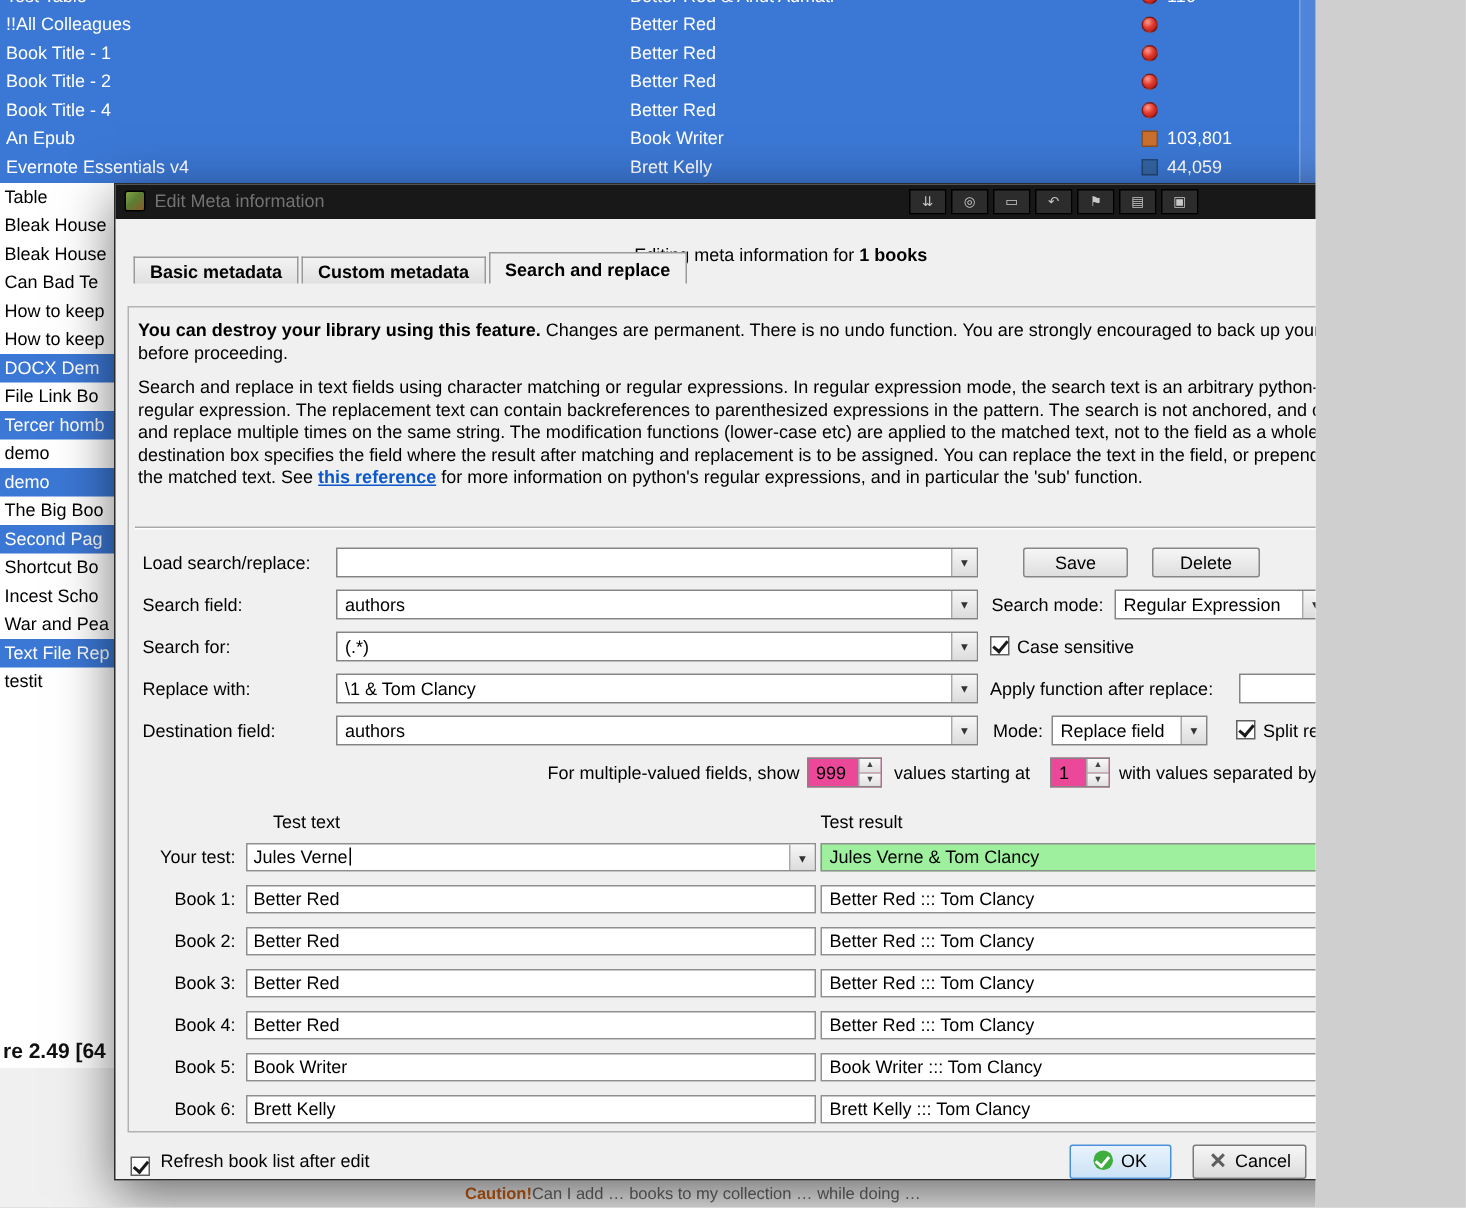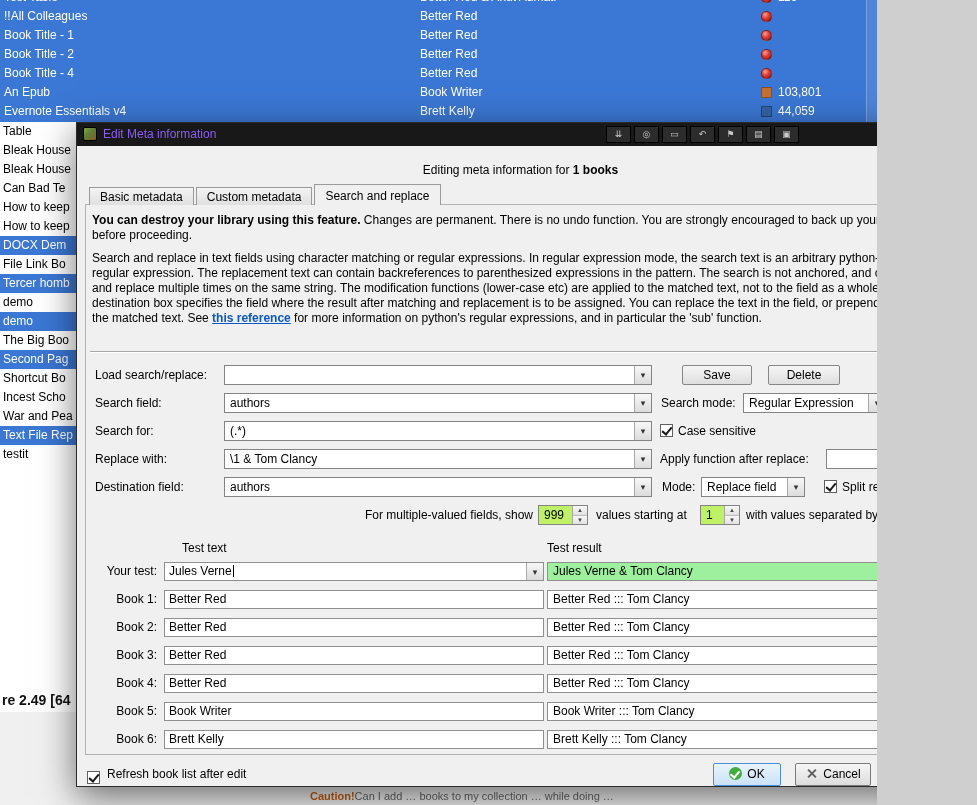--- a/index.html
+++ b/index.html
@@ -38,30 +38,30 @@
 
   
   .dialog { position:absolute; left:76px; top:122px; width:889px; height:665px;
     background: var(--dialog-bg,#f0f0f0); border:1px solid #2b2b2b;
     box-shadow: 0 10px 34px rgba(0,0,0,.55); }
 
   .titlebar { position:absolute; left:0; top:0; width:100%; height:23px;
     background: var(--titlebar-bg,#181818); color:#fff; }
   .tb-icon { position:absolute; left:6px; top:4px; width:14px; height:14px; border-radius:2px;
     background: linear-gradient(135deg,#86a344 0%, #5b7f33 45%, #8a5a2b 100%); border:1px solid #000; }
-  .tb-title { position:absolute; left:26px; top:4px; font-size:12px; color:#8b5cf6;text-align:center; }
+  .tb-title { position:absolute; left:26px; top:4px; font-size:12px; color:#737373;text-align:center; }
   .tw-cluster { position:absolute; left:529px; top:3px; display:flex; }
   .tw { width:25px; height:17px; margin-right:3px; background:#2c2c2c; border:1px solid #000;
     color:#c9c9c9; font-size:9px; line-height:15px; text-align:center; cursor:default; }
   .tb-help { position:absolute; right:56px; top:4px; color:#cfcfcf; font-size:12px; width:16px; text-align:center; }
   .tb-close { position:absolute; right:14px; top:3px; color:#eee; font-size:13px; width:18px; text-align:center; }
 
   .subtitle { position:absolute; left:0; top:40px; width:100%; text-align:center; font-size:12px; }
 
-  .tabs { position:absolute; left:12px; top:61px; height:21px; z-index:3; display:flex; align-items:flex-end; }
+  .tabs { position:absolute; left:12px; top:45px; height:21px; z-index:3; display:flex; align-items:flex-end;font-weight:bold; }
   .tab { height:18px; padding:2px 10px 0 10px; margin-right:2px; font-size:12px;
     background: linear-gradient(#f3f3f3,#e0e0e0); border:1px solid #9a9a9a; border-bottom:none; }
   .tab.active { height:21px; padding-top:4px; background: var(--dialog-bg,#f0f0f0); }
 
   .panel { position:absolute; left:8px; top:81px; width:873px; height:551px;
     border:1px solid #b2b2b2; background: var(--dialog-bg,#f0f0f0); }
 
   .warn { position:absolute; left:6px; top:8px; width:856px; line-height:15px; font-size:12px; }
   .desc { position:absolute; left:6px; top:46px; width:858px; line-height:15px; font-size:12px; }
   .link { color: var(--link-blue,#0a58ca); text-decoration: underline; cursor:pointer;font-weight:bold; }
@@ -73,21 +73,21 @@
 
   .combo { position:absolute; height:20px; background:#fff; border:1px solid #848484; }
   .cval { position:absolute; left:5px; top:2px; right:19px; white-space:nowrap; overflow:hidden; font-size:12px; }
   .carrow { position:absolute; right:0; top:0; bottom:0; width:17px; text-align:center;
     background: linear-gradient(#f7f7f7,#dcdcdc); border-left:1px solid #a8a8a8;
     font-size:9px; color:#333; line-height:18px; cursor:default; }
 
   .btn { position:absolute; height:20px; text-align:center; line-height:18px; font-size:12px;
     background: linear-gradient(#f6f6f6,#dedede); border:1px solid #868686; border-radius:2px; cursor:default; }
 
-  .spin { position:absolute; height:20px; background:#bef264; border:1px solid #848484; }
+  .spin { position:absolute; height:20px; background:#ec4899; border:1px solid #848484; }
   .sval { position:absolute; left:5px; top:2px; font-size:12px; }
   .sarrows { position:absolute; right:0; top:0; width:15px; height:100%; border-left:1px solid #a8a8a8; }
   .sa { display:block; height:9px; line-height:9px; font-size:6px; text-align:center; color:#444;
     background: linear-gradient(#f8f8f8,#e0e0e0); }
   .sa + .sa { border-top:1px solid #bbb; }
 
   .cb { position:absolute; width:13px; height:13px; background:#fff; border:1px solid #5f5f5f; }
   .cb.checked::after { content:""; position:absolute; left:3px; top:0px; width:4px; height:8px;
     border-right:2px solid #1a1a1a; border-bottom:2px solid #1a1a1a; transform:rotate(40deg); }
 

